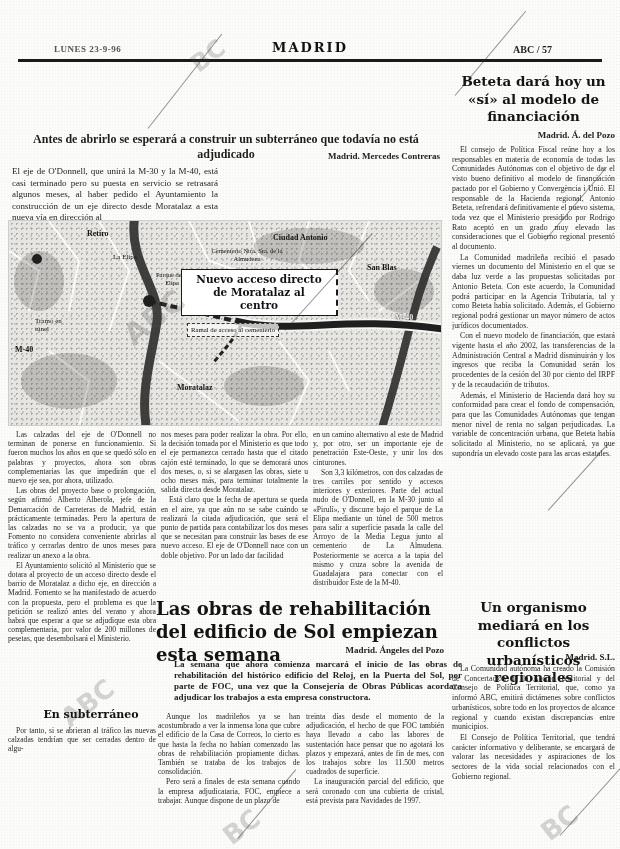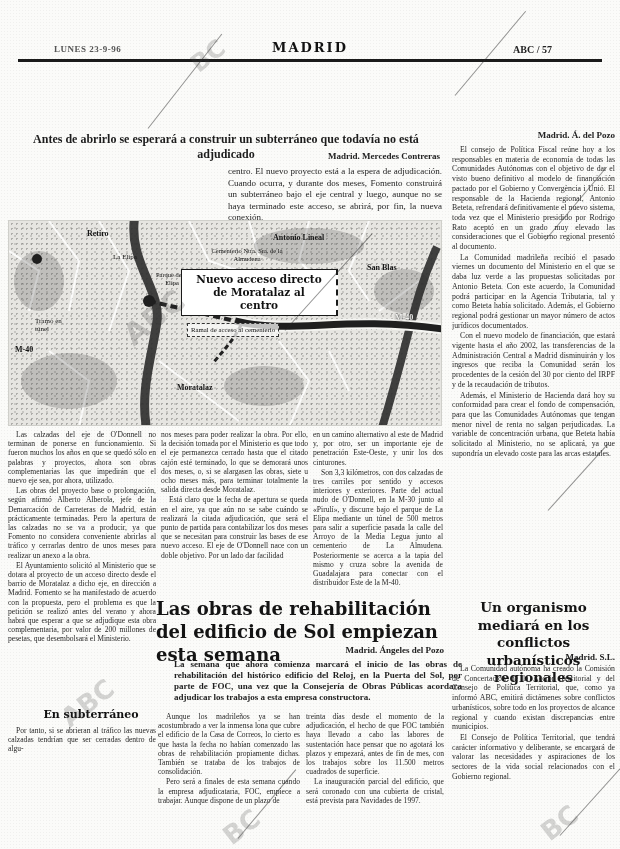--- a/index.html
+++ b/index.html
@@ -76,21 +76,21 @@
 
 <div class="page">
 
   <div class="abs hdr-date">LUNES 23-9-96</div>
   <div class="abs hdr-section">MADRID</div>
   <div class="abs hdr-page">ABC / 57</div>
   <div class="abs hdr-rule"></div>
 
   <div class="abs subheadline">Antes de abrirlo se esperará a construir un subterráneo que todavía no está adjudicado</div>
   <div class="abs byline by1">Madrid. Mercedes Contreras</div>
-  <div class="abs intro intro2">centro. El nuevo proyecto está a la espera de adjudicación. Cuando ocurra, y durante dos meses, Fomento construirá un subterráneo bajo el eje central y luego, aunque no se haya terminado este acceso, se abrirá, por fin, la nueva conexión.</div>
+  <div class="abs intro intro1">El eje de O'Donnell, que unirá la M-30 y la M-40, está casi terminado pero su puesta en servicio se retrasará algunos meses, al haber pedido el Ayuntamiento la construcción de un eje directo desde Moratalaz a esta nueva vía en dirección al</div>
 
   <div class="abs map">
     <svg width="434" height="206" viewBox="0 0 434 206">
 
       <g stroke="#ffffff" stroke-width="2" fill="none" opacity="0.85">
         <path d="M 40,0 L 70,40 L 60,90"></path>
         <path d="M 90,0 L 120,50 L 100,110"></path>
         <path d="M 180,0 L 200,40 L 260,60"></path>
         <path d="M 240,0 L 250,35"></path>
         <path d="M 300,0 L 290,40 L 320,70"></path>
@@ -120,21 +120,21 @@
       <path d="M 226,100 C 282,114 334,94 434,108" fill="none" stroke="#f5f5f2" stroke-width="11"></path>
       <path d="M 226,100 C 282,114 334,94 434,108" fill="none" stroke="#1f1f1f" stroke-width="7"></path>
 
       <path d="M 232,104 C 224,120 214,130 204,142" fill="none" stroke="#222" stroke-width="3" stroke-dasharray="5,3"></path>
 
       <circle cx="140" cy="80" r="6" fill="#1f1f1f"></circle>
       <circle cx="28" cy="38" r="5" fill="#1f1f1f"></circle>
     </svg>
     <div class="maplabel ml-bold" style="left:78px;top:8px;">Retiro</div>
     <div class="maplabel ml-sm" style="left:104px;top:32px;">La Elipa</div>
-    <div class="maplabel ml-bold" style="left:264px;top:12px;">Antonio Lineal</div>
+    <div class="maplabel ml-bold" style="left:264px;top:12px;">Ciudad Antonio</div>
     <div class="maplabel ml-bold" style="left:358px;top:42px;">San Blas</div>
     <div class="maplabel ml-xs" style="left:140px;top:50px;width:46px;">Parque de la Elipa</div>
     <div class="maplabel ml-xs" style="left:200px;top:26px;width:76px;">Cementerio Ntra. Sra. de la Almudena</div>
     <div class="callout">Nuevo acceso directo de Moratalaz al centro</div>
     <div class="maplabel ml-sm" style="left:26px;top:96px;width:40px;white-space:normal;">Tramo en túnel</div>
     <div class="ramal">Ramal de acceso al cementerio</div>
     <div class="maplabel ml-bold" style="left:168px;top:162px;">Moratalaz</div>
     <div class="maplabel ml-bold" style="left:6px;top:124px;">M-40</div>
     <div class="maplabel ml-bold" style="left:386px;top:92px;color:#f0f0ee;text-shadow:0 0 2px #222;">M-40</div>
   </div>
@@ -162,20 +162,21 @@
   <div class="abs a2-lead">La semana que ahora comienza marcará el inicio de las obras de rehabilitación del histórico edificio del Reloj, en la Puerta del Sol, por parte de FOC, una vez que la Consejería de Obras Públicas acordara adjudicar los trabajos a esta empresa constructora.</div>
   <div class="abs bodycol a2c1">
     <p>Aunque los madrileños ya se han acostumbrado a ver la inmensa lona que cubre el edificio de la Casa de Correos, lo cierto es que hasta la fecha no habían comenzado las obras de rehabilitación propiamente dichas. También se trataba de los trabajos de consolidación.</p>
     <p>Pero será a finales de esta semana cuando la empresa adjudicataria, FOC, empiece a trabajar. Aunque dispone de un plazo de</p>
   </div>
   <div class="abs bodycol a2c2">
     <p style="text-indent:0;">treinta días desde el momento de la adjudicación, el hecho de que FOC también haya llevado a cabo las labores de sustentación hace pensar que no agotará los plazos y empezará, antes de fin de mes, con los trabajos sobre los 11.500 metros cuadrados de superficie.</p>
     <p>La inauguración parcial del edificio, que será coronado con una cubierta de cristal, está prevista para Navidades de 1997.</p>
   </div>
 
+  <div class="abs sb-headline sb1h">Beteta dará hoy un «sí» al modelo de financiación</div>
   <div class="abs byline sb1by">Madrid. Á. del Pozo</div>
   <div class="abs sb-body sb1b">
     <p>El consejo de Política Fiscal reúne hoy a los responsables en materia de economía de todas las Comunidades Autónomas con el objetivo de dar el visto bueno definitivo al modelo de financiación pactado por el Gobierno y Convergència i Unió. El responsable de la Hacienda regional, Antonio Beteta, refrendará definitivamente el nuevo sistema, toda vez que el Ministerio presidido por Rodrigo Rato aceptó en un grado muy elevado las consideraciones que el Gobierno regional presentó al documento.</p>
     <p>La Comunidad madrileña recibió el pasado viernes un documento del Ministerio en el que se daba luz verde a las propuestas solicitadas por Antonio Beteta. Con este acuerdo, la Comunidad podrá participar en la Agencia Tributaria, tal y como Beteta había solicitado. Además, el Gobierno regional podrá gestionar un mayor número de actos jurídicos documentados.</p>
     <p>Con el nuevo modelo de financiación, que estará vigente hasta el año 2002, las transferencias de la Administración Central a Madrid disminuirán y los ingresos que reciba la Comunidad serán los procedentes de la cesión del 30 por ciento del IRPF y de la recaudación de tributos.</p>
     <p>Además, el Ministerio de Hacienda dará hoy su conformidad para crear el fondo de compensación, para que las Comunidades Autónomas que tengan menor nivel de renta no salgan perjudicadas. La variable de concentración urbana, que Beteta había solicitado al Ministerio, no se aplicará, ya que supondría un elevado coste para las arcas estatales.</p>
   </div>
 
   <div class="abs sb-headline sb2h">Un organismo mediará en los conflictos urbanísticos regionales</div>
   <div class="abs byline sb2by">Madrid. S.L.</div>

